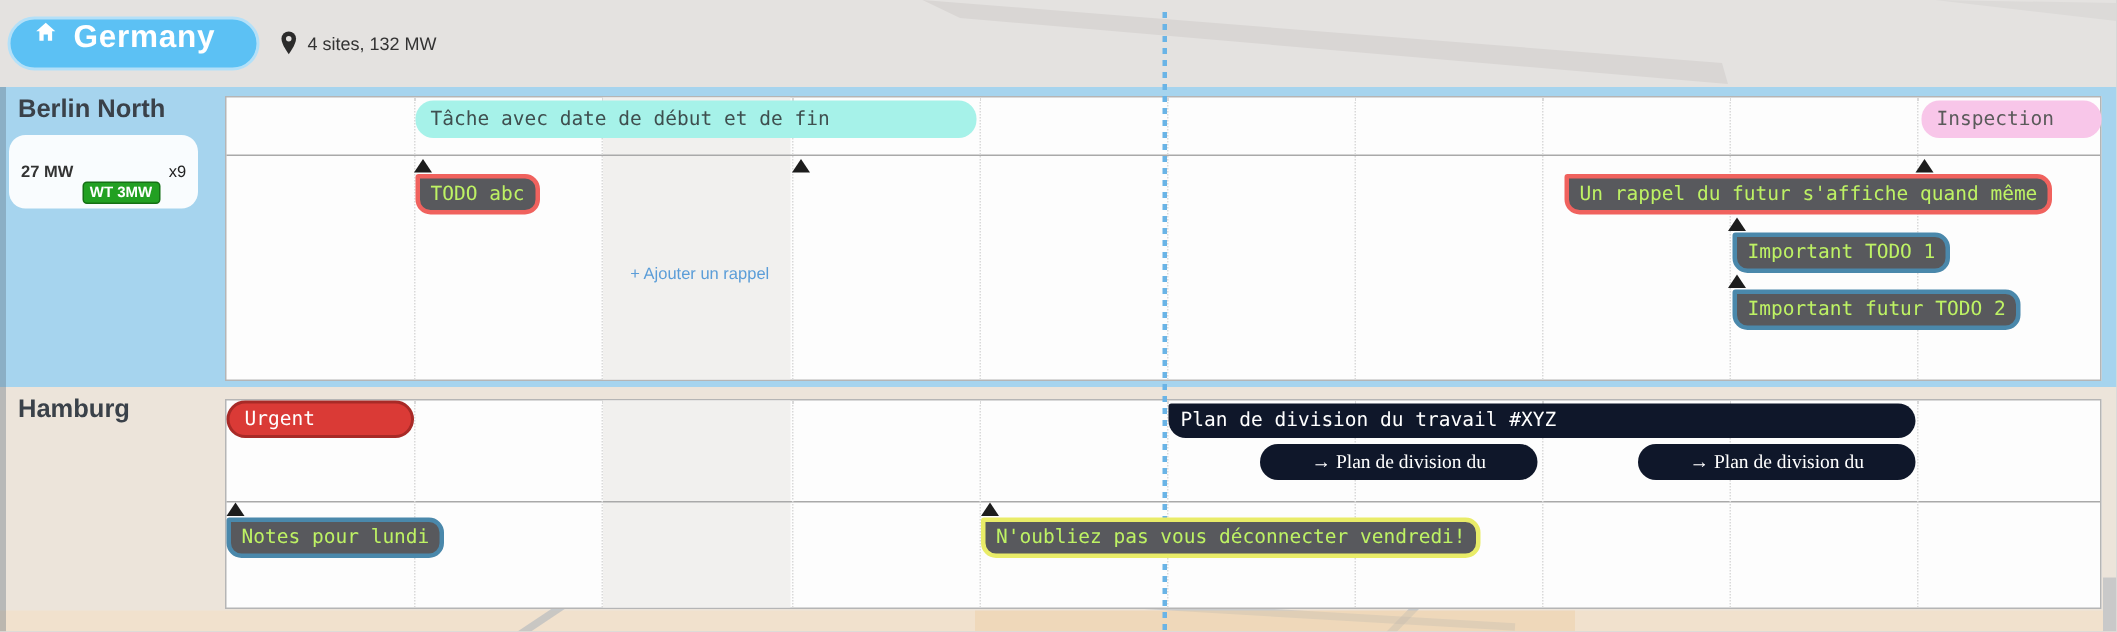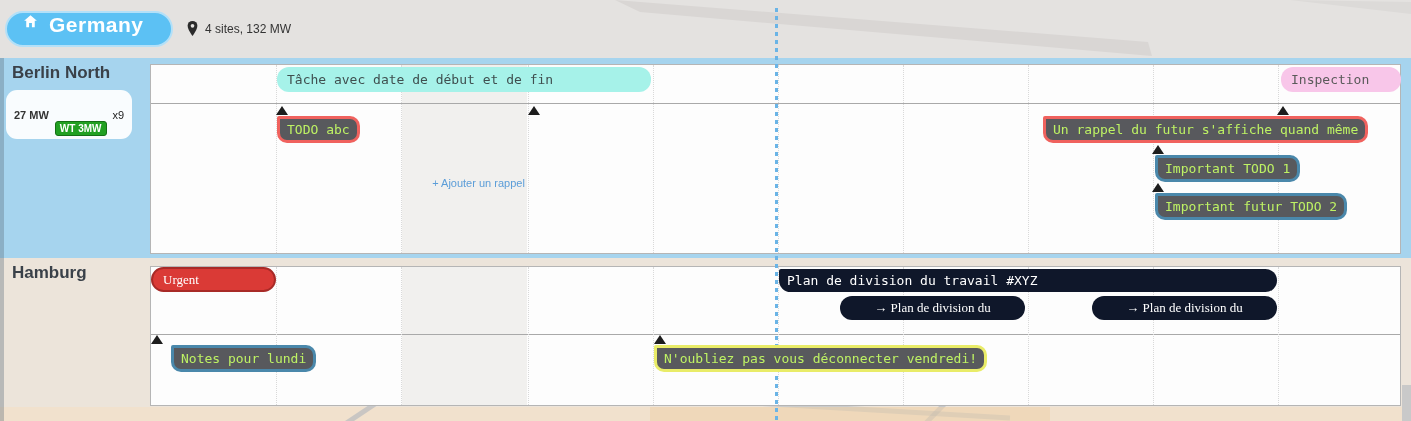--- a/index.html
+++ b/index.html
@@ -65,21 +65,21 @@
     padding:2px 7px;line-height:17px;}
   .b-red{border-color:#f0625e;}
   .b-orange{border-color:#e8a97e;}
   .b-blue{border-color:#4a88ab;}
   .b-yellow{border-color:#e9ec68;}
   
   .tri{position:absolute;z-index:5;width:0;height:0;
     border-left:6px solid transparent;border-right:6px solid transparent;
     border-bottom:9px solid #1d1d1d;}
   
-  .add-rem{position:absolute;left:416px;top:177px;width:125px;z-index:5;text-align:center;
+  .add-rem{position:absolute;left:404px;top:177px;width:125px;z-index:5;text-align:center;
     font-size:11px;color:#5b9dd8;cursor:pointer;}
 </style>
 </head>
 <body>
 
 <div class="stage">
 
   <svg class="wm" width="1411" height="421">
     <polygon points="615,0 1148,42 1152,56 640,12" fill="#d9d6d4"></polygon>
     <polygon points="1290,0 1411,14 1411,2" fill="#dcdad8"></polygon>
@@ -162,24 +162,24 @@
   <div class="bar rem b-red" style="left:1043px;top:116px;">Un rappel du futur s'affiche quand même</div>
 
   <div class="tri" style="left:1152px;top:145px;"></div>
   <div class="bar rem b-blue" style="left:1155px;top:155px;">Important TODO 1</div>
 
   <div class="tri" style="left:1152px;top:183px;"></div>
   <div class="bar rem b-blue" style="left:1155px;top:193px;">Important futur TODO 2</div>
 
   <div class="add-rem">+ Ajouter un rappel</div>
 
-  <div class="bar task task-red" style="left:151px;top:267px;width:125px;font-family:Liberation Serif, serif;">Urgent</div>
+  <div class="bar task task-red" style="left:151px;top:267px;width:125px;">Urgent</div>
   <div class="bar task-purple plan-main" style="left:779px;top:269px;width:498px;">Plan de division du travail #XYZ</div>
   <div class="bar task-purple plan-sub" style="left:840px;top:296px;width:185px;">→ Plan de division du</div>
   <div class="bar task-purple plan-sub" style="left:1092px;top:296px;width:185px;">→ Plan de division du</div>
 
   <div class="tri" style="left:151px;top:335px;"></div>
-  <div class="bar rem b-blue" style="left:151px;top:345px;margin-left:20px;">Notes pour lundi</div>
+  <div class="bar rem b-blue" style="left:151px;top:345px;">Notes pour lundi</div>
 
   <div class="tri" style="left:654px;top:335px;"></div>
   <div class="bar rem b-yellow" style="left:654px;top:345px;">N'oubliez pas vous déconnecter vendredi!</div>
 
 </div>
 
 </body></html>

